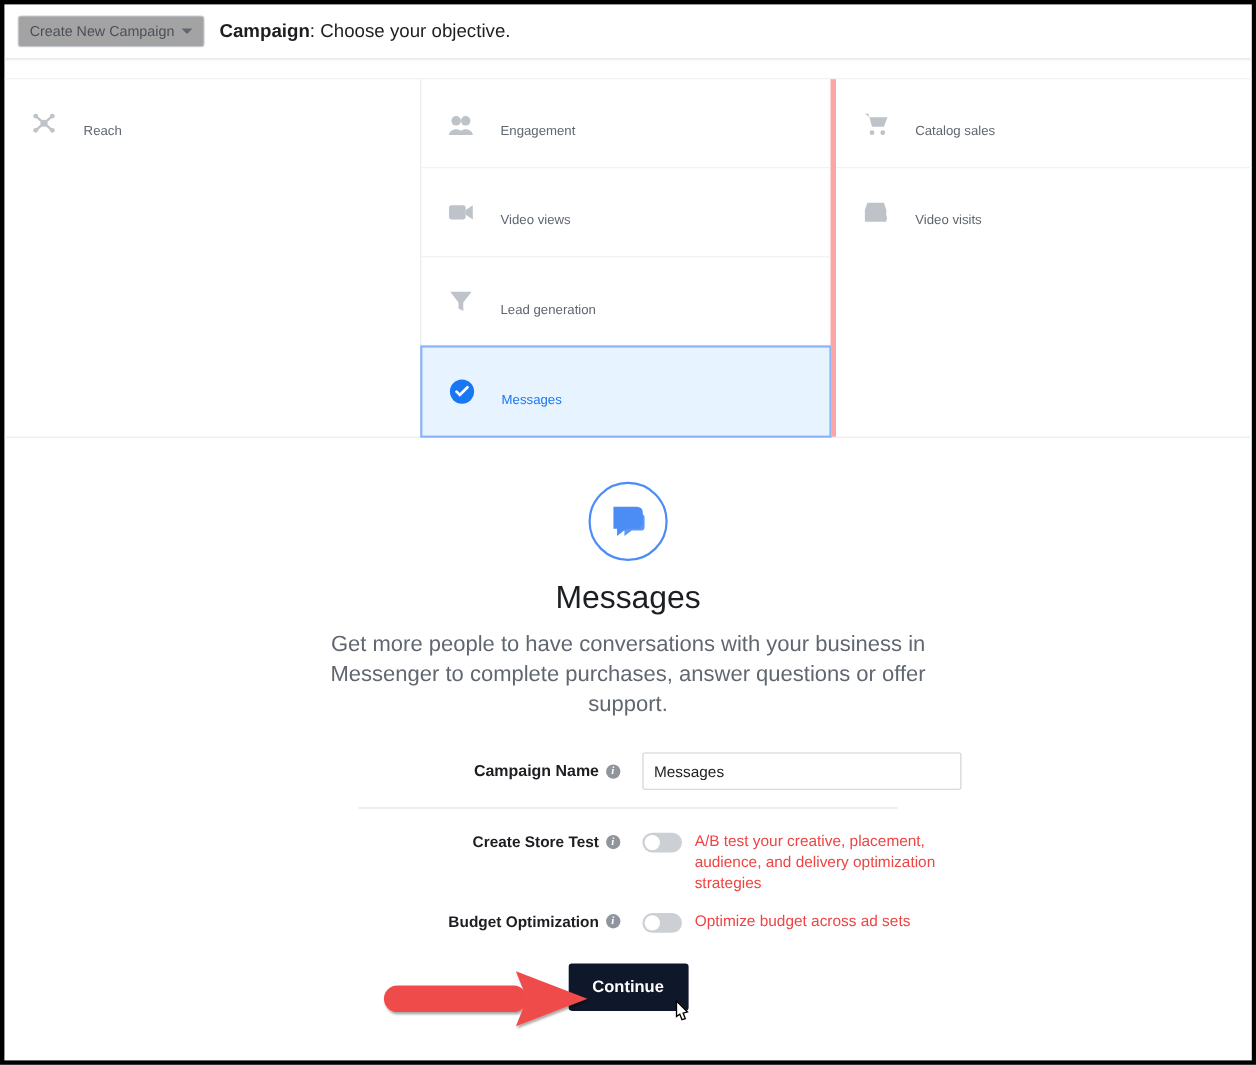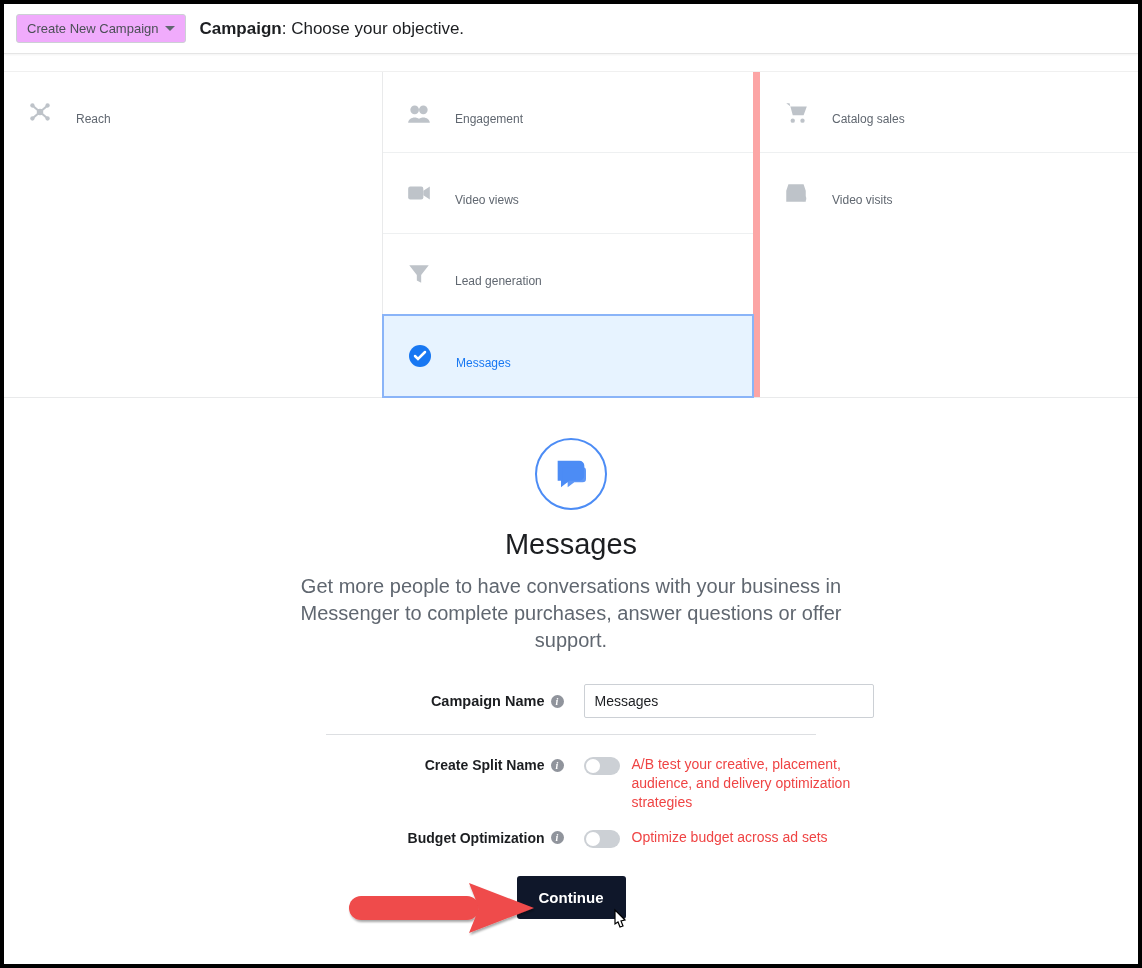--- a/index.html
+++ b/index.html
@@ -16,21 +16,21 @@
     display: flex;
     align-items: center;
     padding: 10px 12px;
     border-bottom: 1px solid #e5e5e5;
     gap: 14px;
     box-shadow: 0 1px 2px rgba(0,0,0,0.05);
   }
   .dropdown-btn {
     border: 1px solid #ccd0d5;
     border-radius: 3px;
-    background: #f0abfc;
+    background: #a3a3a3;
     padding: 6px 10px;
     font-size: 13px;
     color: #4b4f56;
     display: flex;
     align-items: center;
     gap: 6px;
     cursor: pointer;
   }
   .dropdown-btn .caret {
     width: 0; height: 0;
@@ -46,21 +46,21 @@
 
   .objective-grid {
     display: grid;
     grid-template-columns: 1fr 1fr 1fr;
     border-bottom: 1px solid #e9eaeb;
   }
   .col {
     display: flex;
     flex-direction: column;
   }
-  .col.middle { border-left: 1px solid #e9eaeb; border-right: 7px solid #fca5a5; }
+  .col.middle { border-left: 1px solid #e9eaeb; border-right: 5px solid #fca5a5; }
   .opt {
     display: flex;
     align-items: flex-end;
     gap: 22px;
     padding: 26px 22px;
     border-bottom: 1px solid #eef0f1;
     color: #606770;
     font-size: 12px;
     cursor: pointer;
     position: relative;
@@ -302,21 +302,21 @@
     </div>
     <div class="form-control">
       <input type="text" value="Messages" style="">
     </div>
   </div>
 
   <div class="hr"></div>
 
   <div class="toggle-row">
     <div class="form-label">
-      <span>Create Split Name</span>
+      <span>Create Store Test</span>
       <span class="info-dot">i</span>
     </div>
     <div class="toggle-control">
       <div class="toggle"></div>
       <div class="toggle-desc">A/B test your creative, placement, audience, and delivery optimization strategies</div>
     </div>
   </div>
 
   <div class="toggle-row">
     <div class="form-label">

